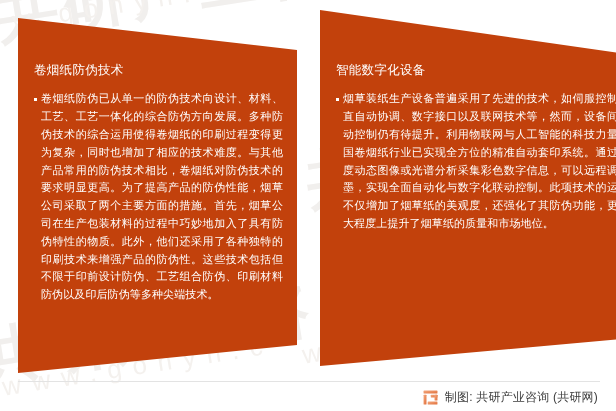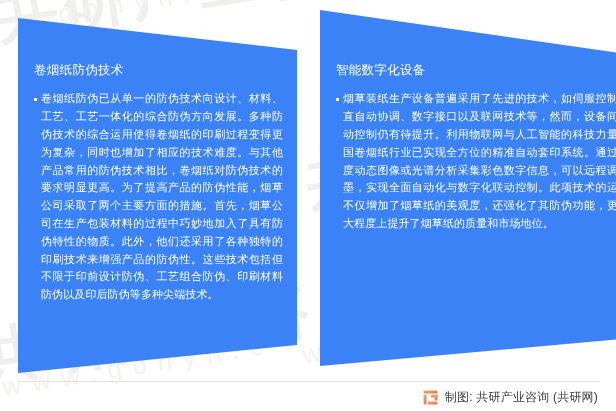--- a/index.html
+++ b/index.html
@@ -81,21 +81,21 @@
   }
 
   
   .panels {
     position: absolute;
     inset: 0;
     z-index: 1;
   }
   .panel {
     position: absolute;
-    background: #3b82f6;
+    background: #c2410c;
     color: #ffffff;
     text-decoration: underline;
   }
   .panel-left {
     left: 18px;
     top: 0px;
     width: 279px;
     height: 380px;
     clip-path: polygon(0 18px, 100% 50px, 100% 345px, 0 373px);
   }

